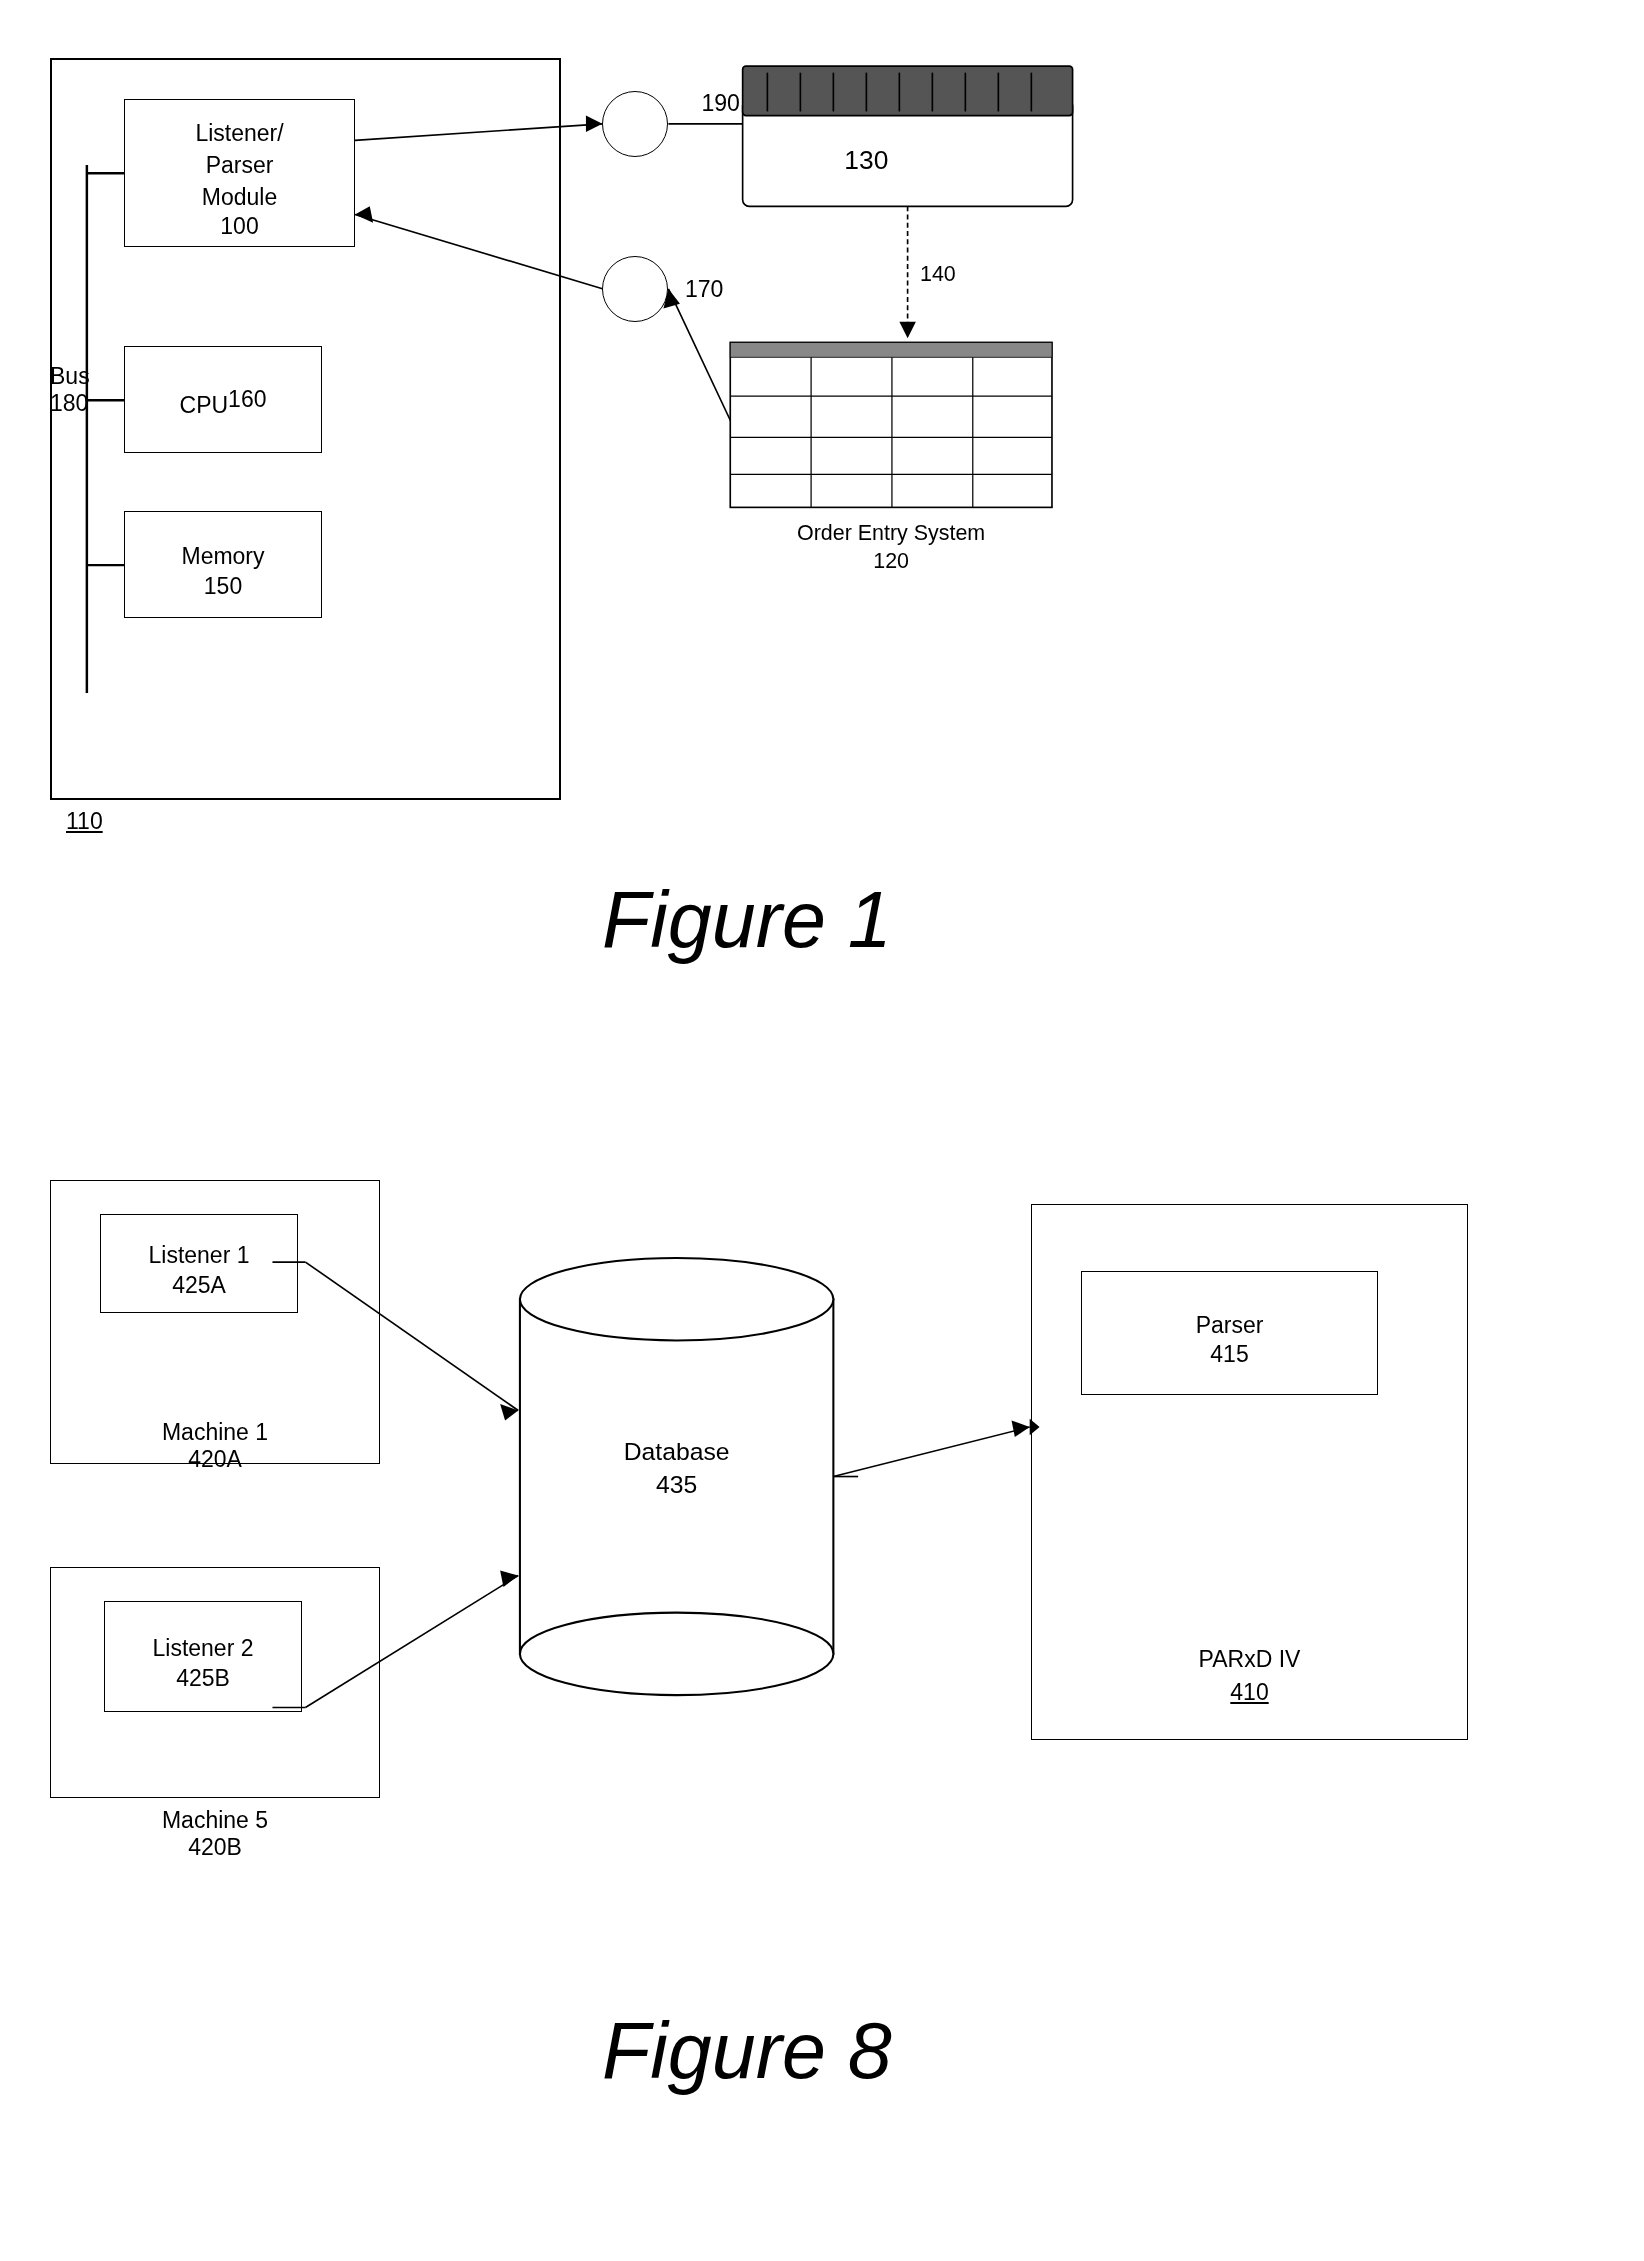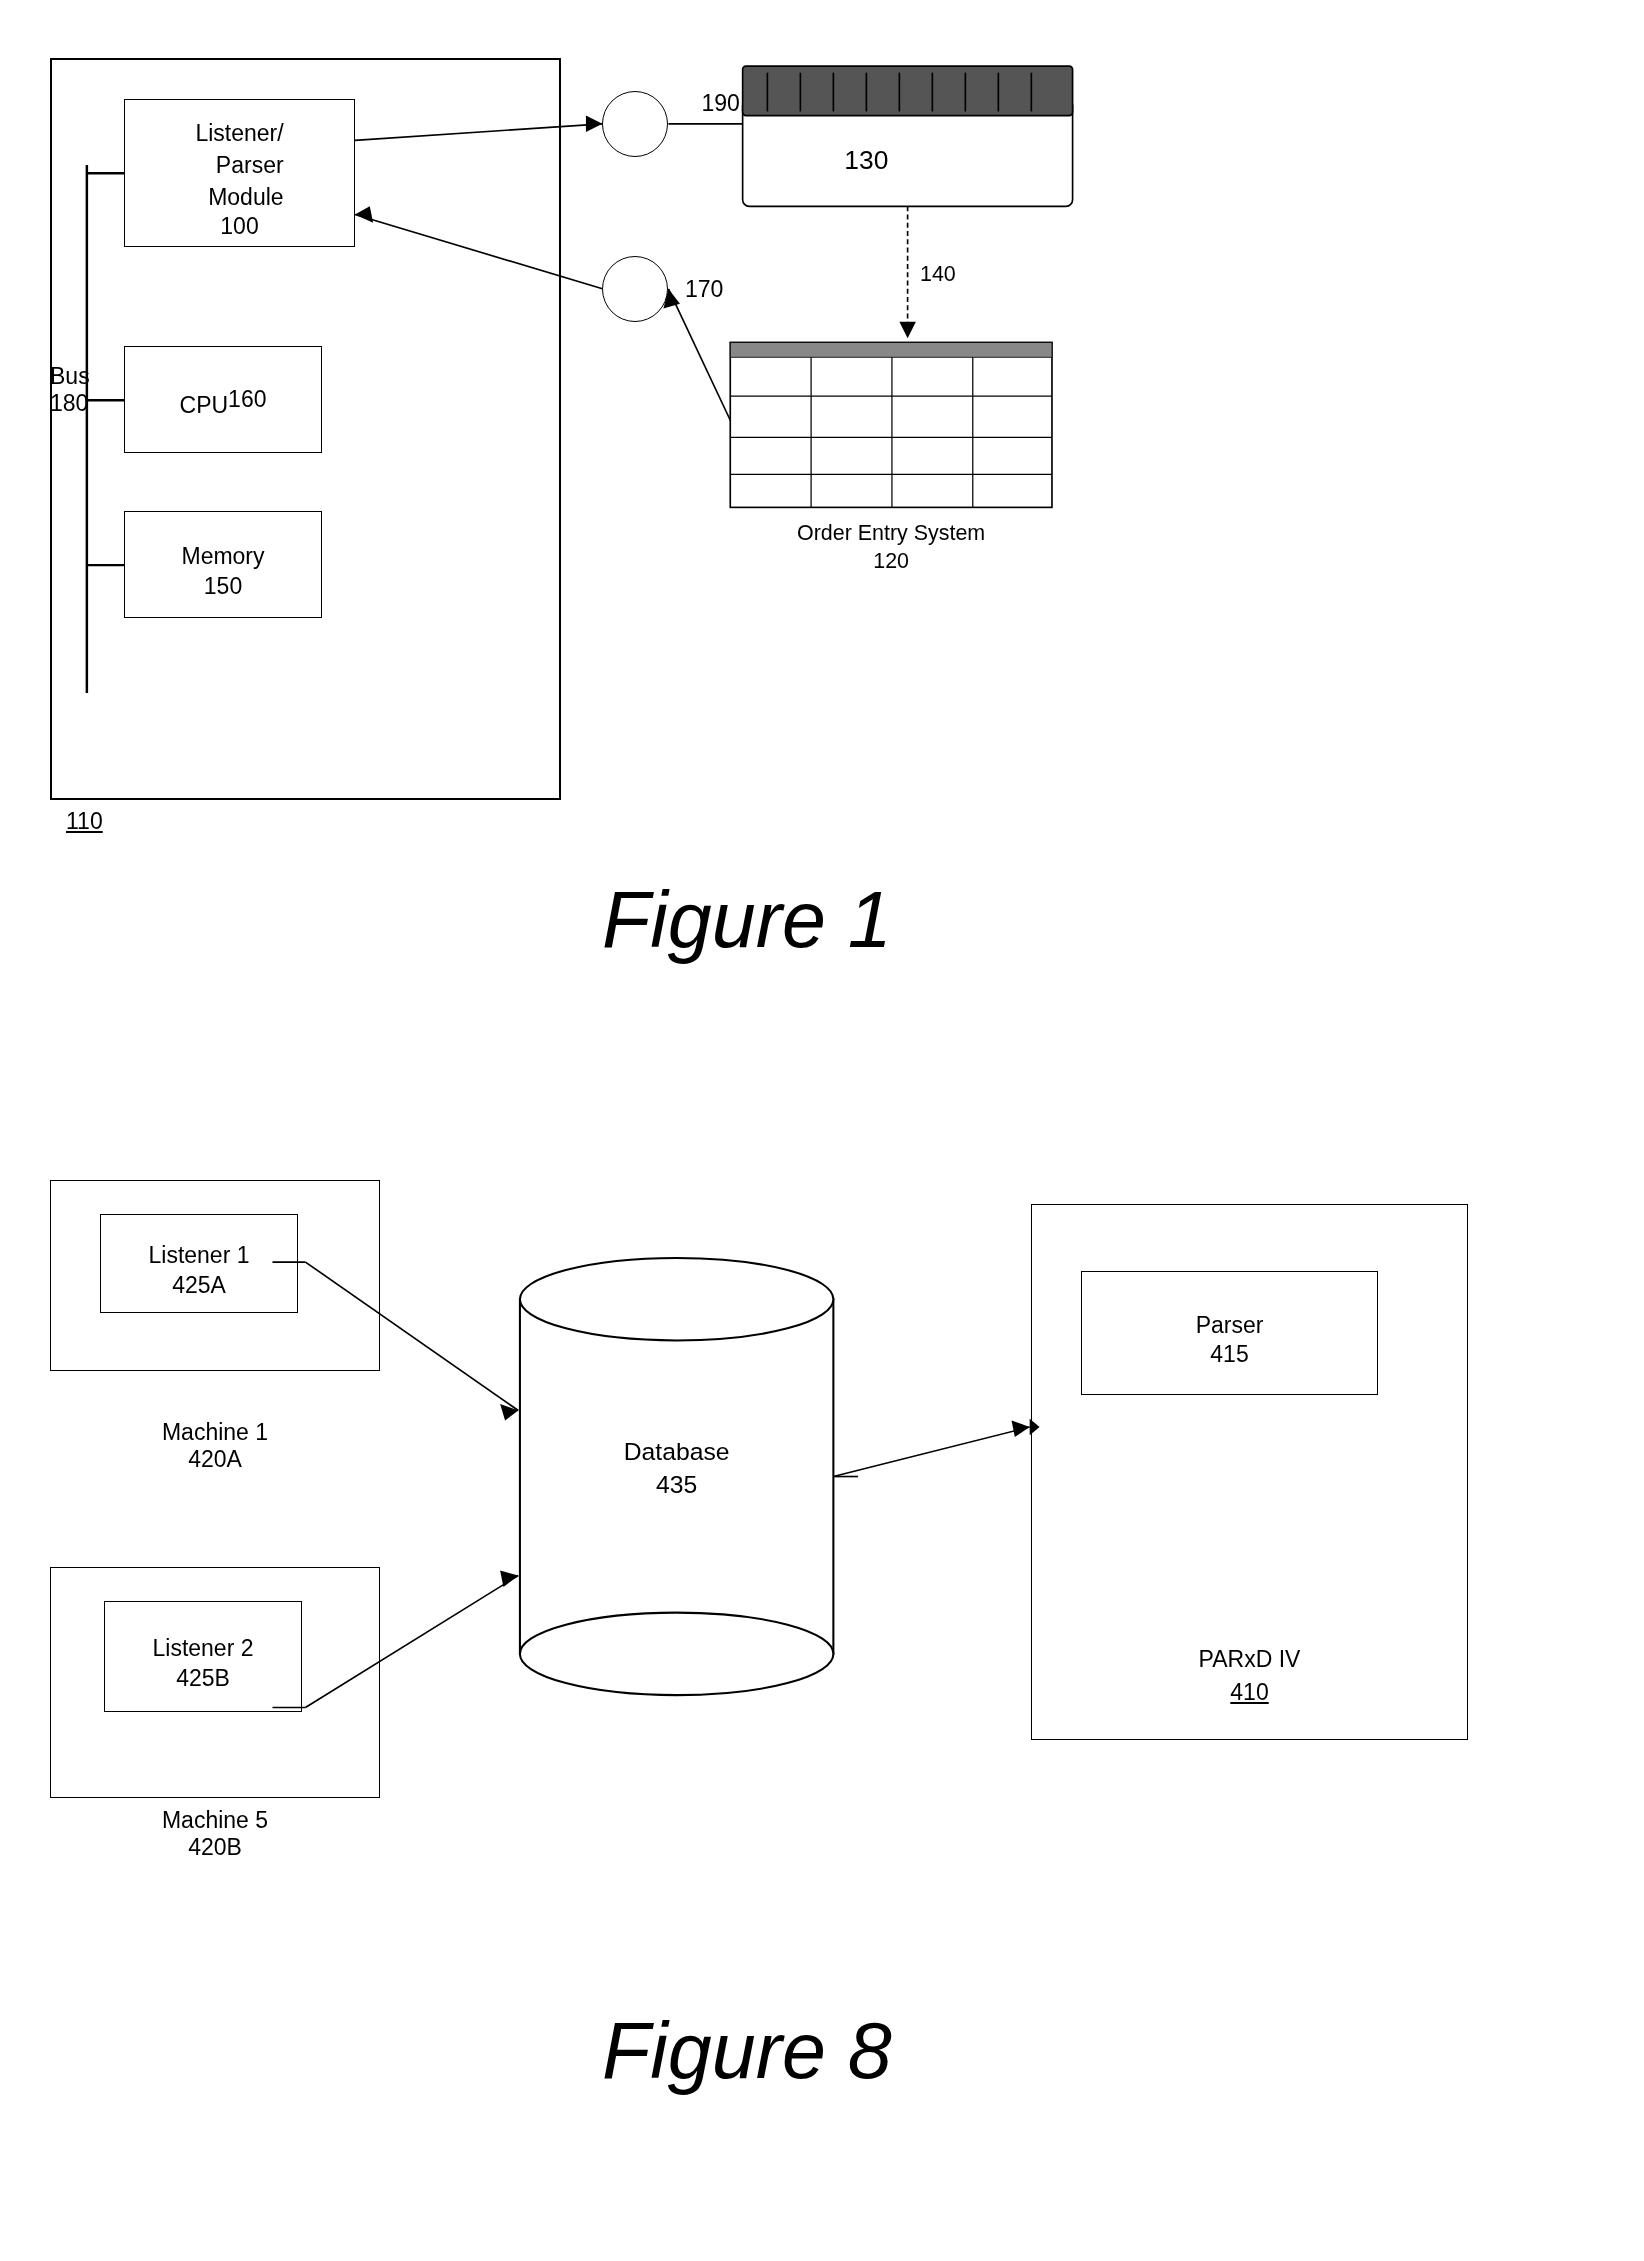--- a/index.html
+++ b/index.html
@@ -139,21 +139,21 @@
       position: absolute;
       top: 841px;
       left: 577px;
       font-size: 79px;
       font-style: italic;
       font-weight: normal;
     }
 
     .box-text-label {
       font-size: 23px;
-      text-align: right;
+      text-align: center;
       line-height: 1.4;
       margin-top: 11px;
     }
 
     .box-text-number {
       font-size: 23px;
       text-align: center;
     }
 
     
@@ -164,21 +164,21 @@
       width: 1592px;
       height: 1039px;
     }
 
     
     .machine1-outer {
       position: absolute;
       top: 25px;
       left: 25px;
       width: 330px;
-      height: 191px;
+      height: 284px;
       border: 1.6px solid #000;
       background: #fff;
     }
 
     
     .fig4-svg {
       position: absolute;
       top: 0;
       left: 0;
       width: 100%;

